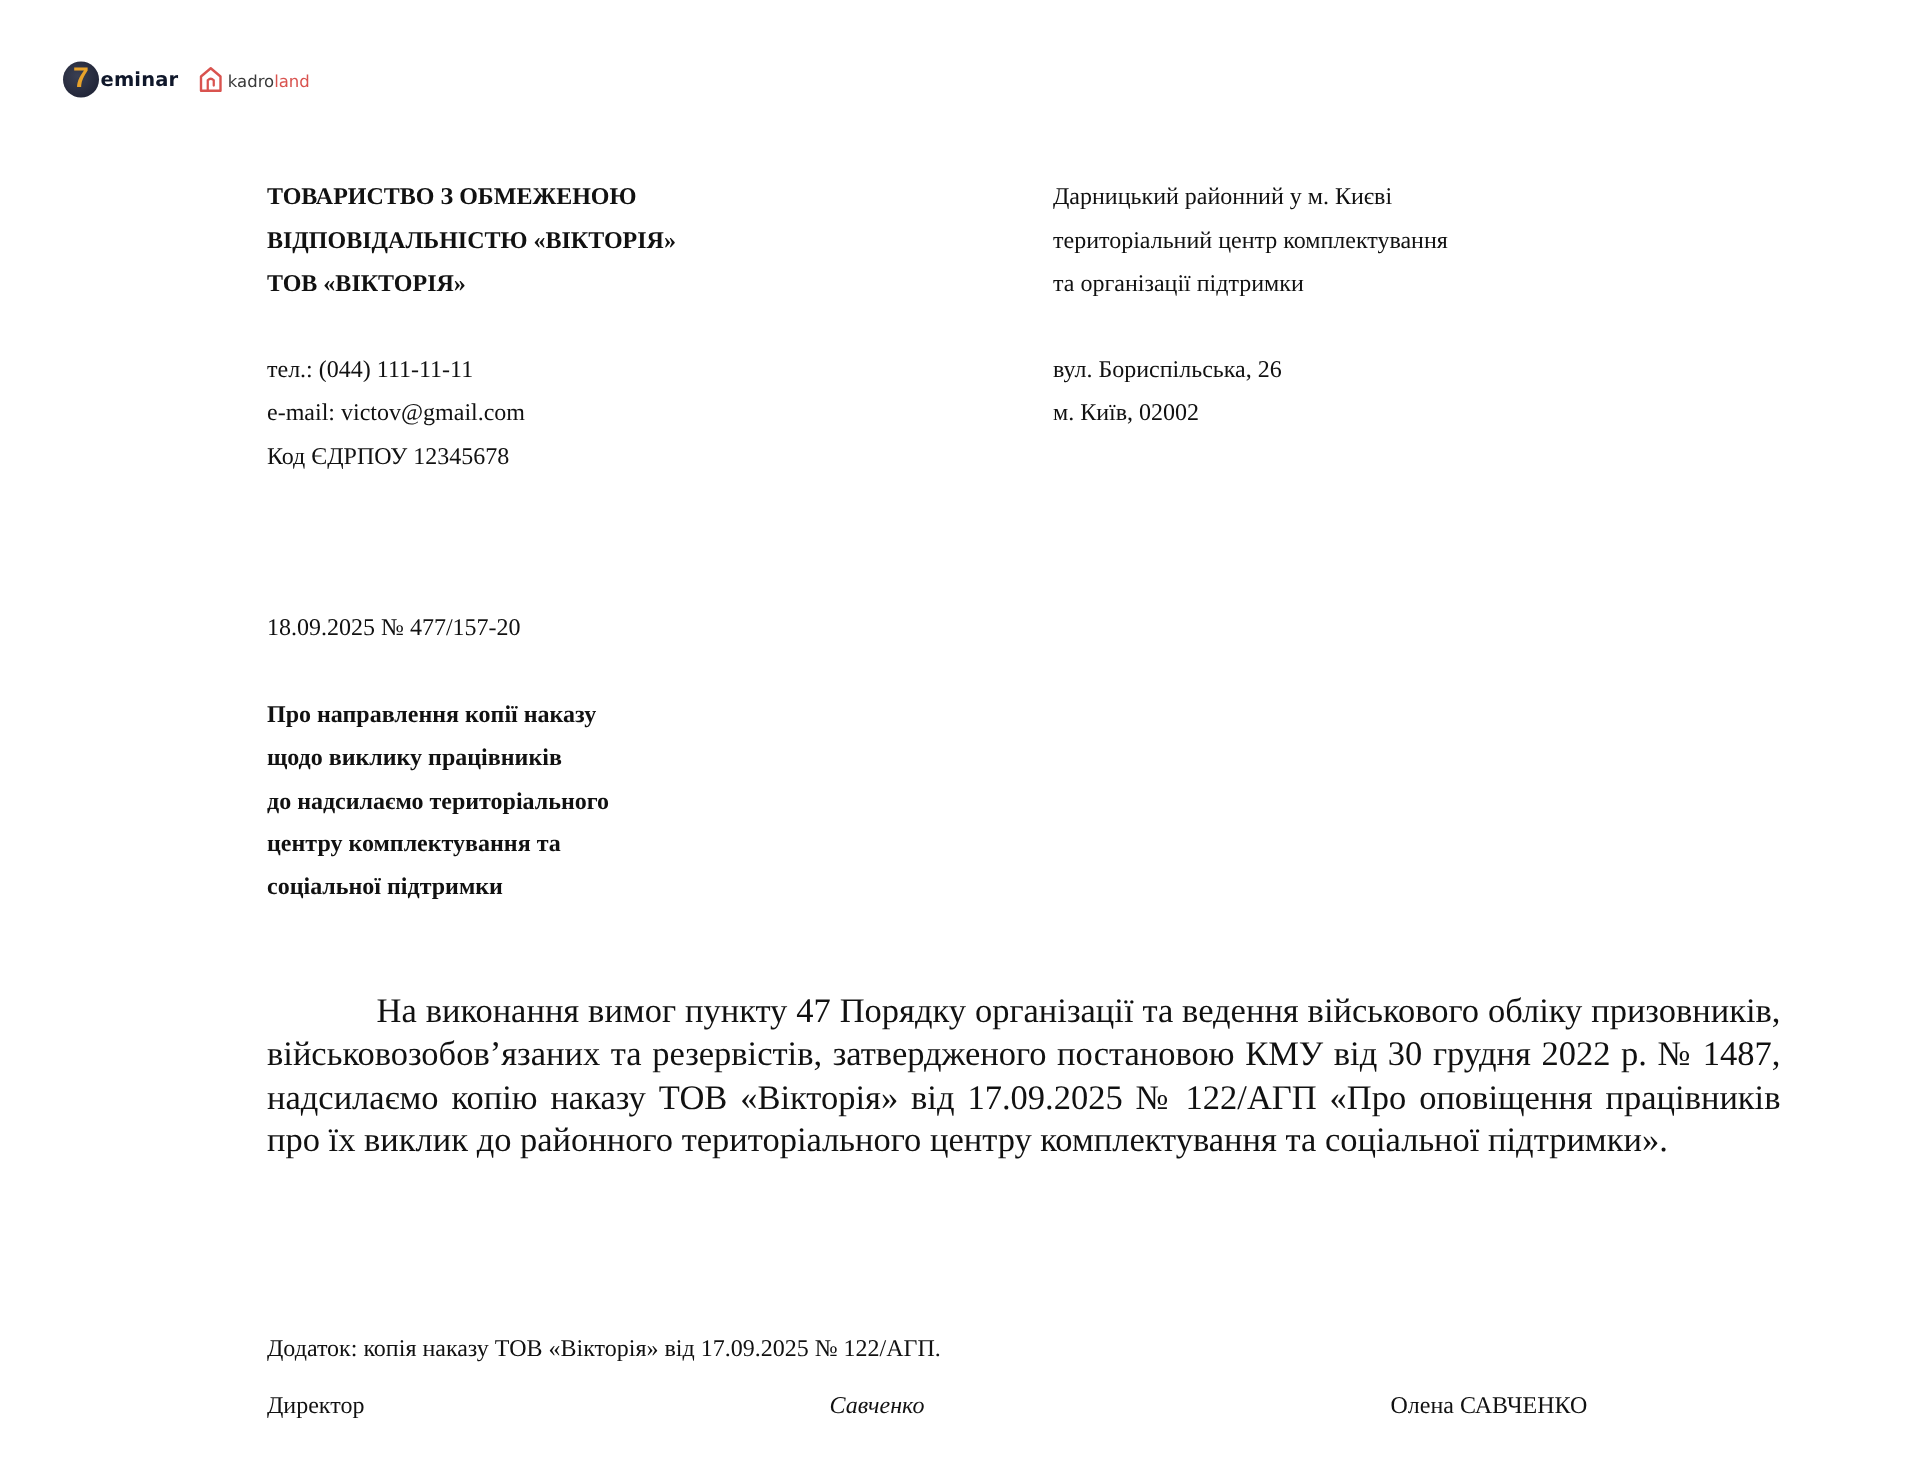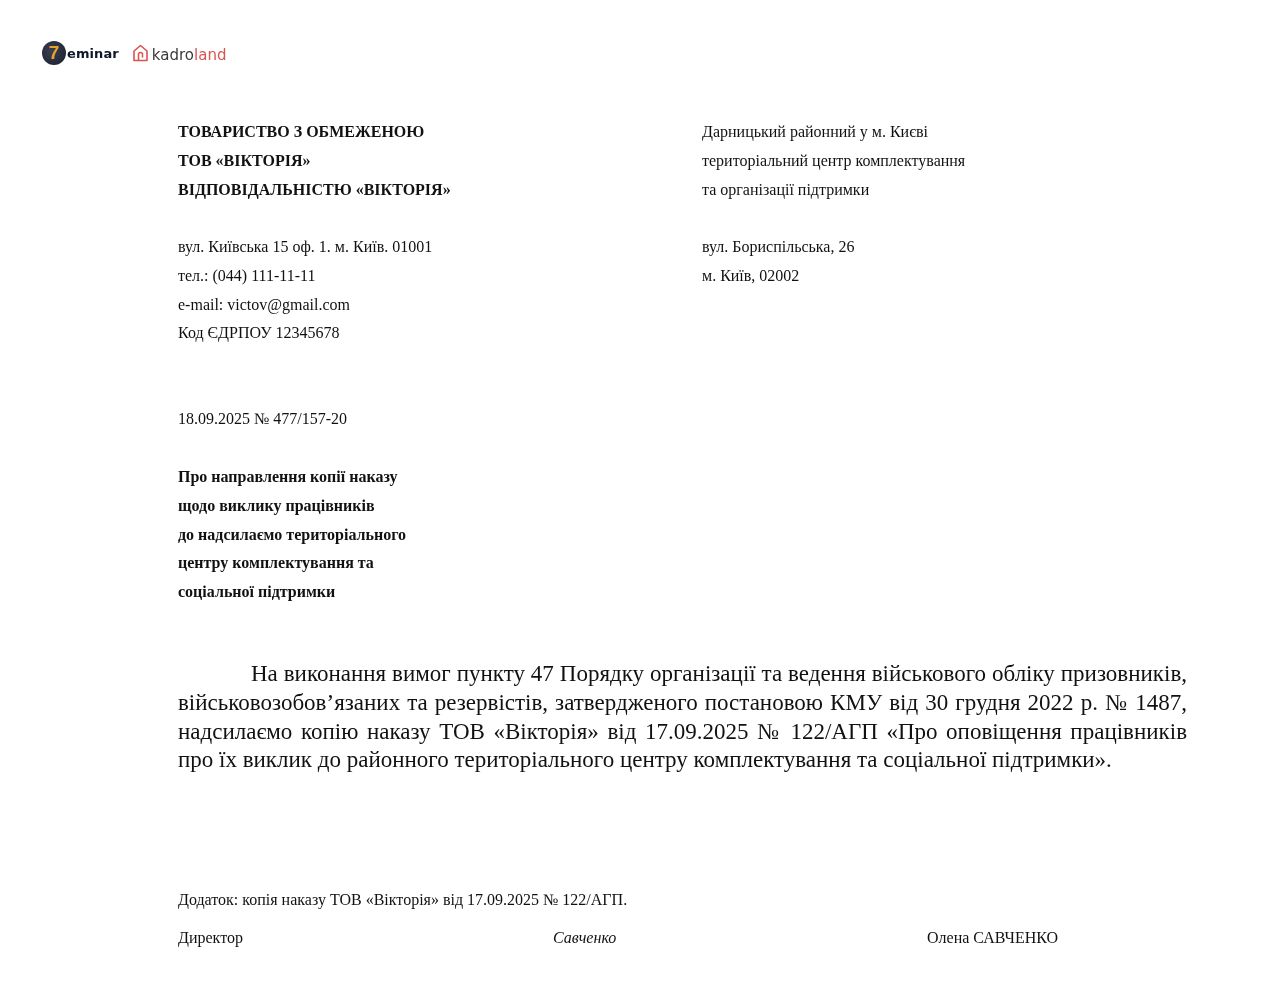--- a/index.html
+++ b/index.html
@@ -54,21 +54,21 @@
       align-items: center;
       margin-left: 13px;
     }
     .kadro-icon {
       width: 17px;
       height: 18px;
       margin-right: 3px;
     }
     .kadro-text {
       font-family: "DejaVu Sans", "Liberation Sans", sans-serif;
-      font-size: 15px;
+      font-size: 11px;
       color: #3a3a3a;
       margin-top: 3px;
     }
     .kadro-text .accent {
       color: #d9534f;
     }
 
     .text {
       position: absolute;
       font-size: 16px;
@@ -117,32 +117,31 @@
     <svg class="kadro-icon" viewBox="0 0 17 18">
       <path d="M2 7 L8.5 1.5 L15 7 L15 16.5 L2 16.5 Z" fill="none" stroke="#d9534f" stroke-width="1.6" stroke-linejoin="round"></path>
       <path d="M6.5 16.5 L6.5 9.5 Q8.5 7.5 10.5 9.5 L10.5 13" fill="none" stroke="#d9534f" stroke-width="1.5" stroke-linecap="round"></path>
     </svg>
     <span class="kadro-text"><span>kadro</span><span class="accent">land</span></span>
   </div>
 </div>
 
 <div class="text bold sender">
   <span class="line">ТОВАРИСТВО З ОБМЕЖЕНОЮ</span>
+  <span class="line">ВІДПОВІДАЛЬНІСТЮ «ВІКТОРІЯ»</span>
   <span class="line">ТОВ «ВІКТОРІЯ»</span>
-  <span class="line">ВІДПОВІДАЛЬНІСТЮ «ВІКТОРІЯ»</span>
 </div>
 
 <div class="text recipient">
   <span class="line">Дарницький районний у м. Києві</span>
   <span class="line">територіальний центр комплектування</span>
   <span class="line">та організації підтримки</span>
 </div>
 
 <div class="text sender-contacts">
-  <span class="line">вул. Київська 15 оф. 1. м. Київ. 01001</span>
   <span class="line">тел.: (044) 111-11-11</span>
   <span class="line">e-mail: victov@gmail.com</span>
   <span class="line">Код ЄДРПОУ 12345678</span>
 </div>
 
 <div class="text recipient-address">
   <span class="line">вул. Бориспільська, 26</span>
   <span class="line">м. Київ, 02002</span>
 </div>
 

